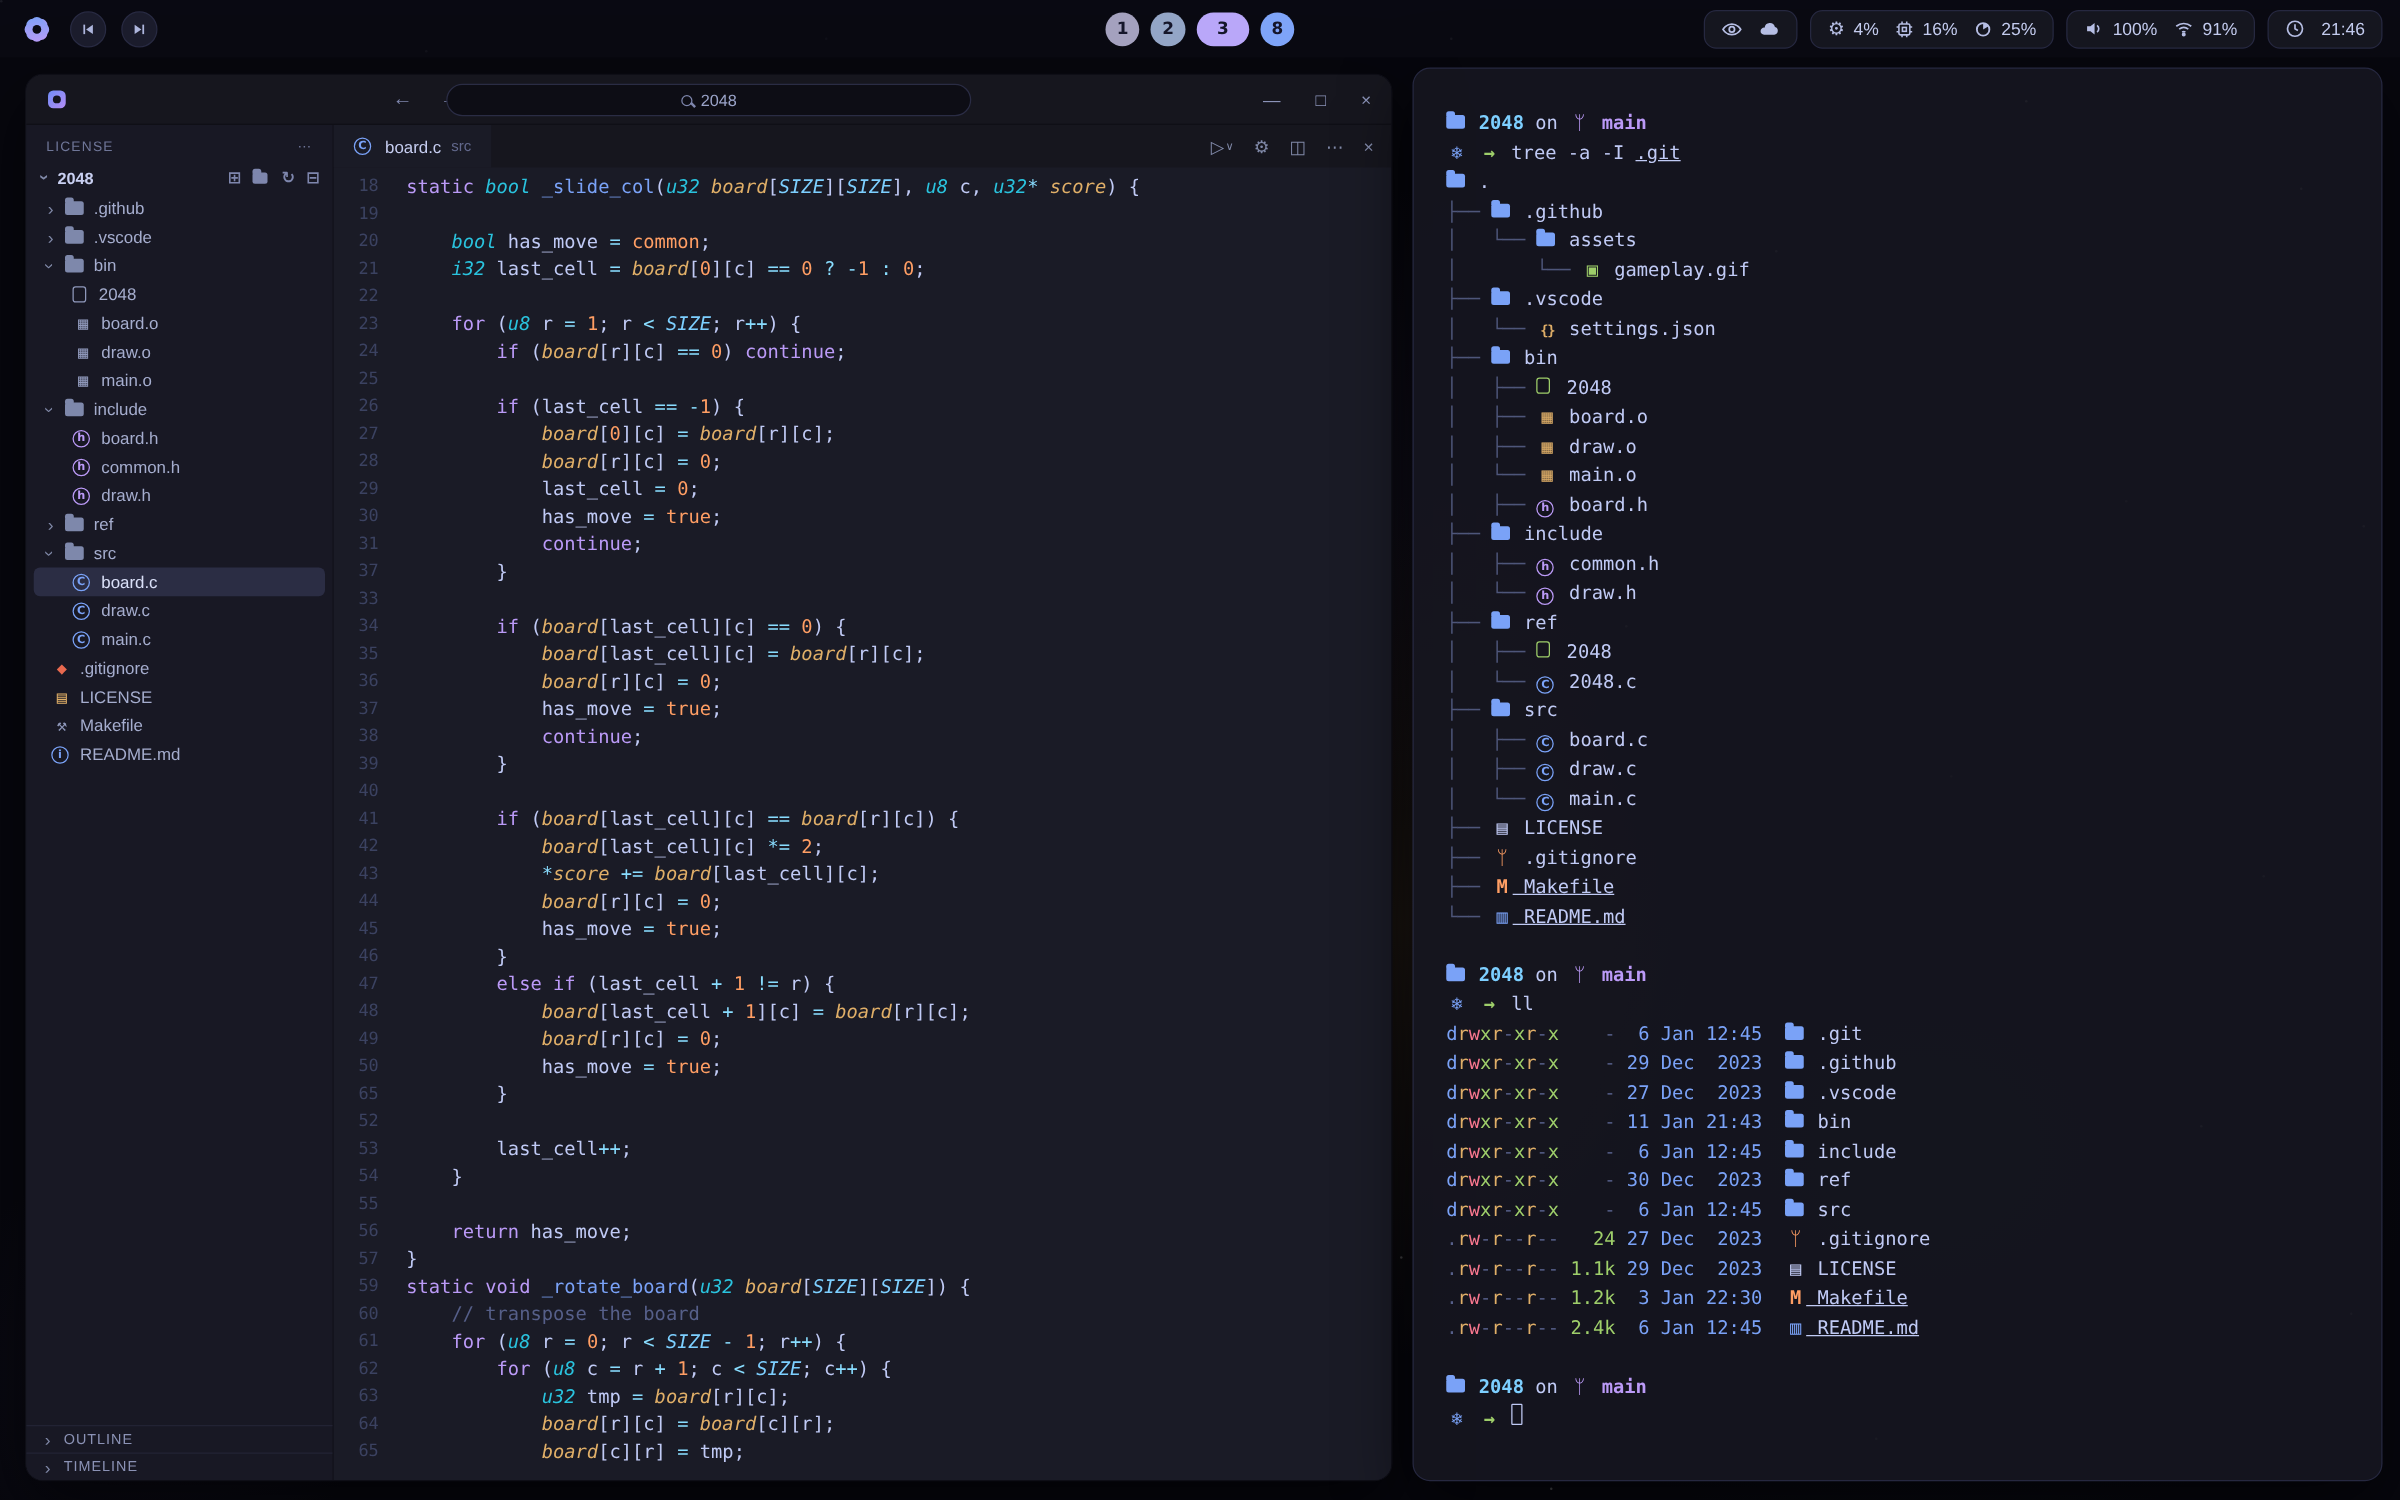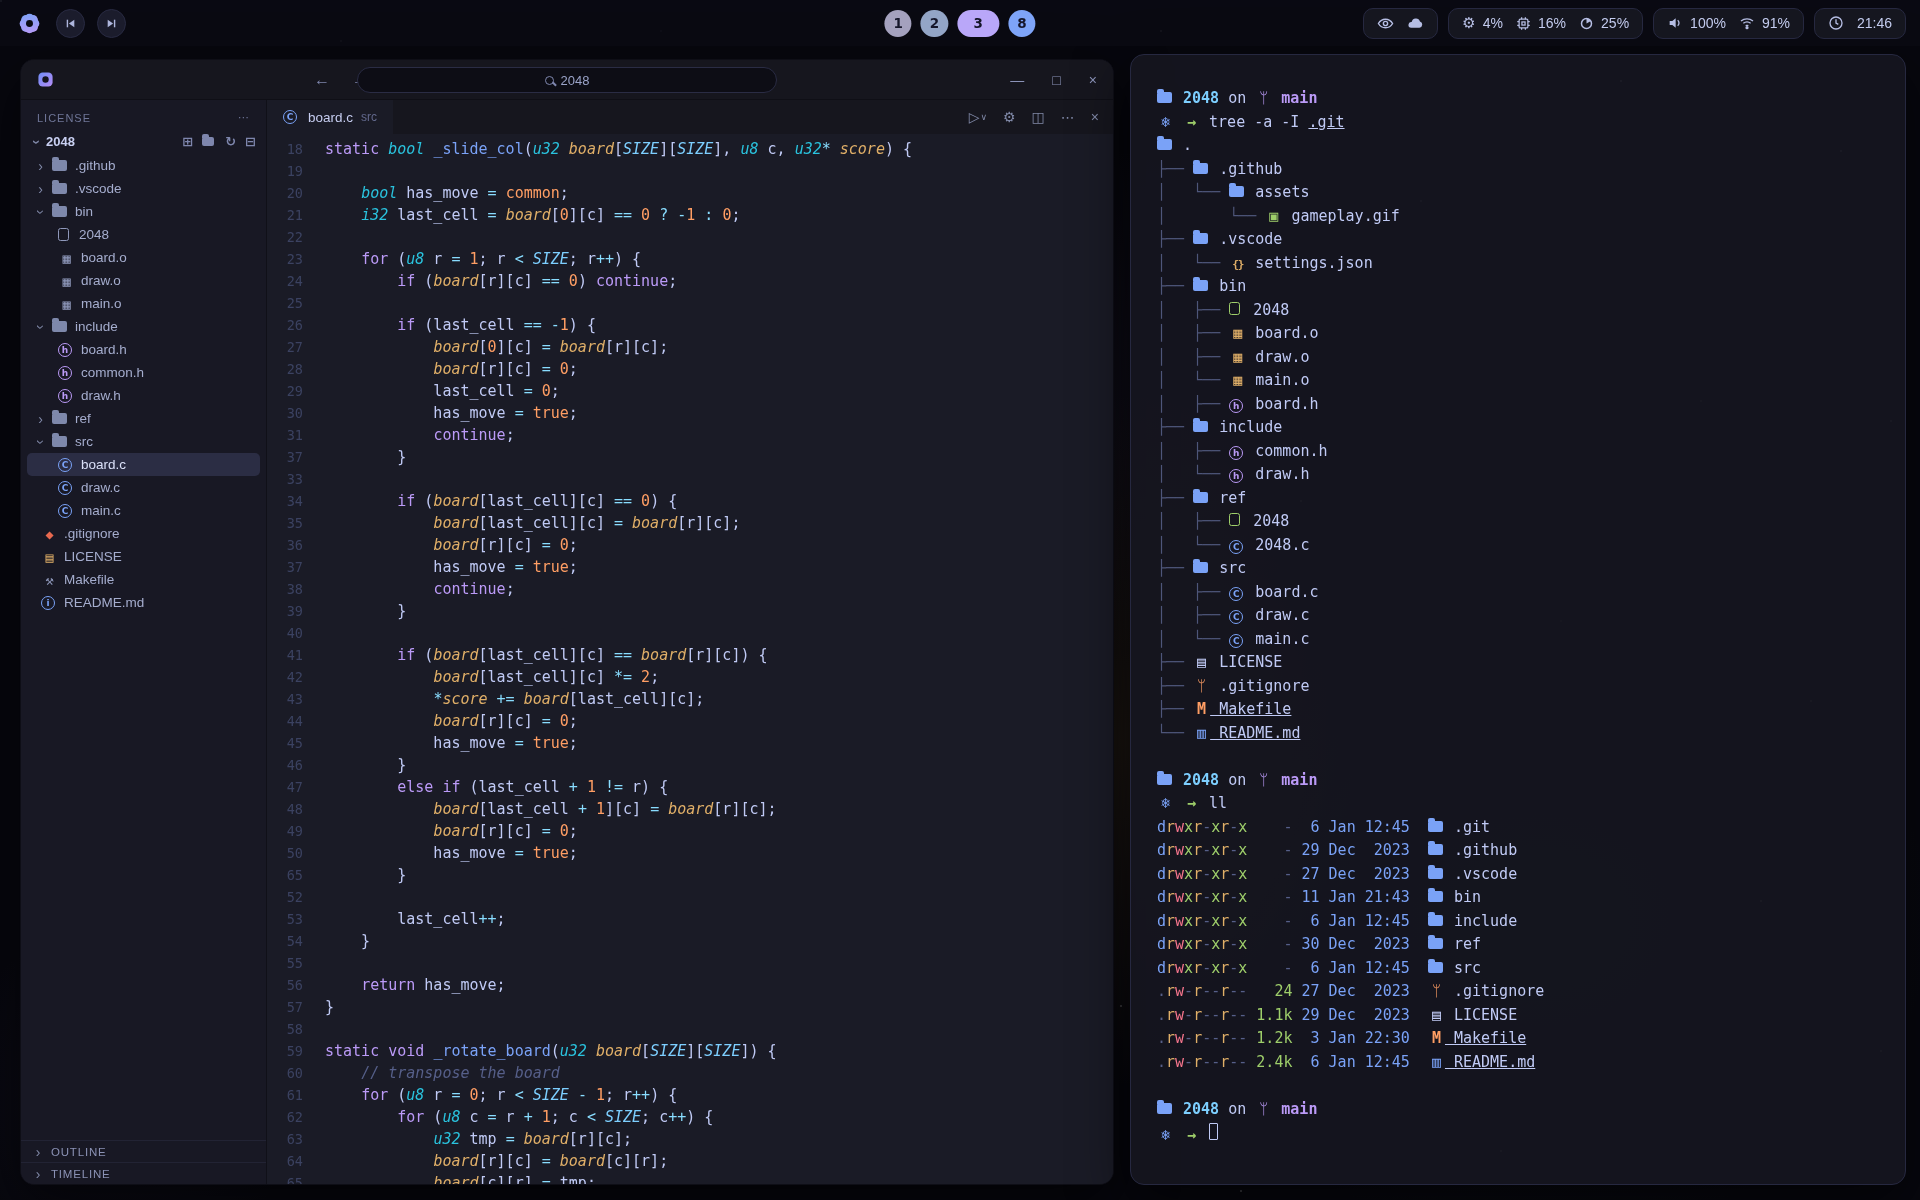--- a/index.html
+++ b/index.html
@@ -88,21 +88,21 @@
   .cl{display:flex;white-space:pre;height:22px}
   .lnum{width:58px;text-align:right;padding-right:22px;color:#3b4261;flex:none;font-size:13.5px}
   .ltext{color:#c0caf5}
   .kw{color:#bb9af7}
   .ty{color:#2ac3de;font-style:italic}
   .cst{color:#7dcfff;font-style:italic}
   .num{color:#ff9e64}
   .pa{color:#e0af68;font-style:italic}
   .fn{color:#7aa2f7}
   .op{color:#89ddff}
-  .cmt{color:#565f89;font-style:italic}
+  .cmt{color:#565f89;}
 
   
   .terminal{left:1130px;top:54px;width:776px;height:1131px;background:rgba(21,22,31,.93);
     border:1px solid #262840;padding:34px 26px;font-family:"DejaVu Sans Mono",monospace;font-size:15px;overflow:hidden}
   .tl{white-space:pre;height:23.5px;min-height:23.5px}
   .tl span{vertical-align:baseline}
   .b{font-weight:700}
   .u{text-decoration:underline}
 
   
@@ -429,21 +429,20 @@
             <div class="cl"><span class="lnum">48</span><span class="ltext">            <span class="pa">board</span>[last_cell <span class="op">+</span> <span class="num">1</span>][c] <span class="op">=</span> <span class="pa">board</span>[r][c];</span></div>
             <div class="cl"><span class="lnum">49</span><span class="ltext">            <span class="pa">board</span>[r][c] <span class="op">=</span> <span class="num">0</span>;</span></div>
             <div class="cl"><span class="lnum">50</span><span class="ltext">            has_move <span class="op">=</span> <span class="num">true</span>;</span></div>
             <div class="cl"><span class="lnum">65</span><span class="ltext">        }</span></div>
             <div class="cl"><span class="lnum">52</span><span class="ltext"></span></div>
             <div class="cl"><span class="lnum">53</span><span class="ltext">        last_cell<span class="op">++</span>;</span></div>
             <div class="cl"><span class="lnum">54</span><span class="ltext">    }</span></div>
             <div class="cl"><span class="lnum">55</span><span class="ltext"></span></div>
             <div class="cl"><span class="lnum">56</span><span class="ltext">    <span class="kw">return</span> has_move;</span></div>
             <div class="cl"><span class="lnum">57</span><span class="ltext">}</span></div>
-            <div class="cl"><span class="lnum">58</span><span class="ltext"></span></div>
             <div class="cl"><span class="lnum">59</span><span class="ltext"><span class="kw">static</span> <span class="kw">void</span> <span class="fn">_rotate_board</span>(<span class="ty">u32</span> <span class="pa">board</span>[<span class="cst">SIZE</span>][<span class="cst">SIZE</span>]) {</span></div>
             <div class="cl"><span class="lnum">60</span><span class="ltext">    <span class="cmt">// transpose the board</span></span></div>
             <div class="cl"><span class="lnum">61</span><span class="ltext">    <span class="kw">for</span> (<span class="ty">u8</span> r <span class="op">=</span> <span class="num">0</span>; r <span class="op">&lt;</span> <span class="cst">SIZE</span> <span class="op">-</span> <span class="num">1</span>; r<span class="op">++</span>) {</span></div>
             <div class="cl"><span class="lnum">62</span><span class="ltext">        <span class="kw">for</span> (<span class="ty">u8</span> c <span class="op">=</span> r <span class="op">+</span> <span class="num">1</span>; c <span class="op">&lt;</span> <span class="cst">SIZE</span>; c<span class="op">++</span>) {</span></div>
             <div class="cl"><span class="lnum">63</span><span class="ltext">            <span class="ty">u32</span> tmp <span class="op">=</span> <span class="pa">board</span>[r][c];</span></div>
             <div class="cl"><span class="lnum">64</span><span class="ltext">            <span class="pa">board</span>[r][c] <span class="op">=</span> <span class="pa">board</span>[c][r];</span></div>
             <div class="cl"><span class="lnum">65</span><span class="ltext">            <span class="pa">board</span>[c][r] <span class="op">=</span> tmp;</span></div>
           </div>
       </div>
     </div>

